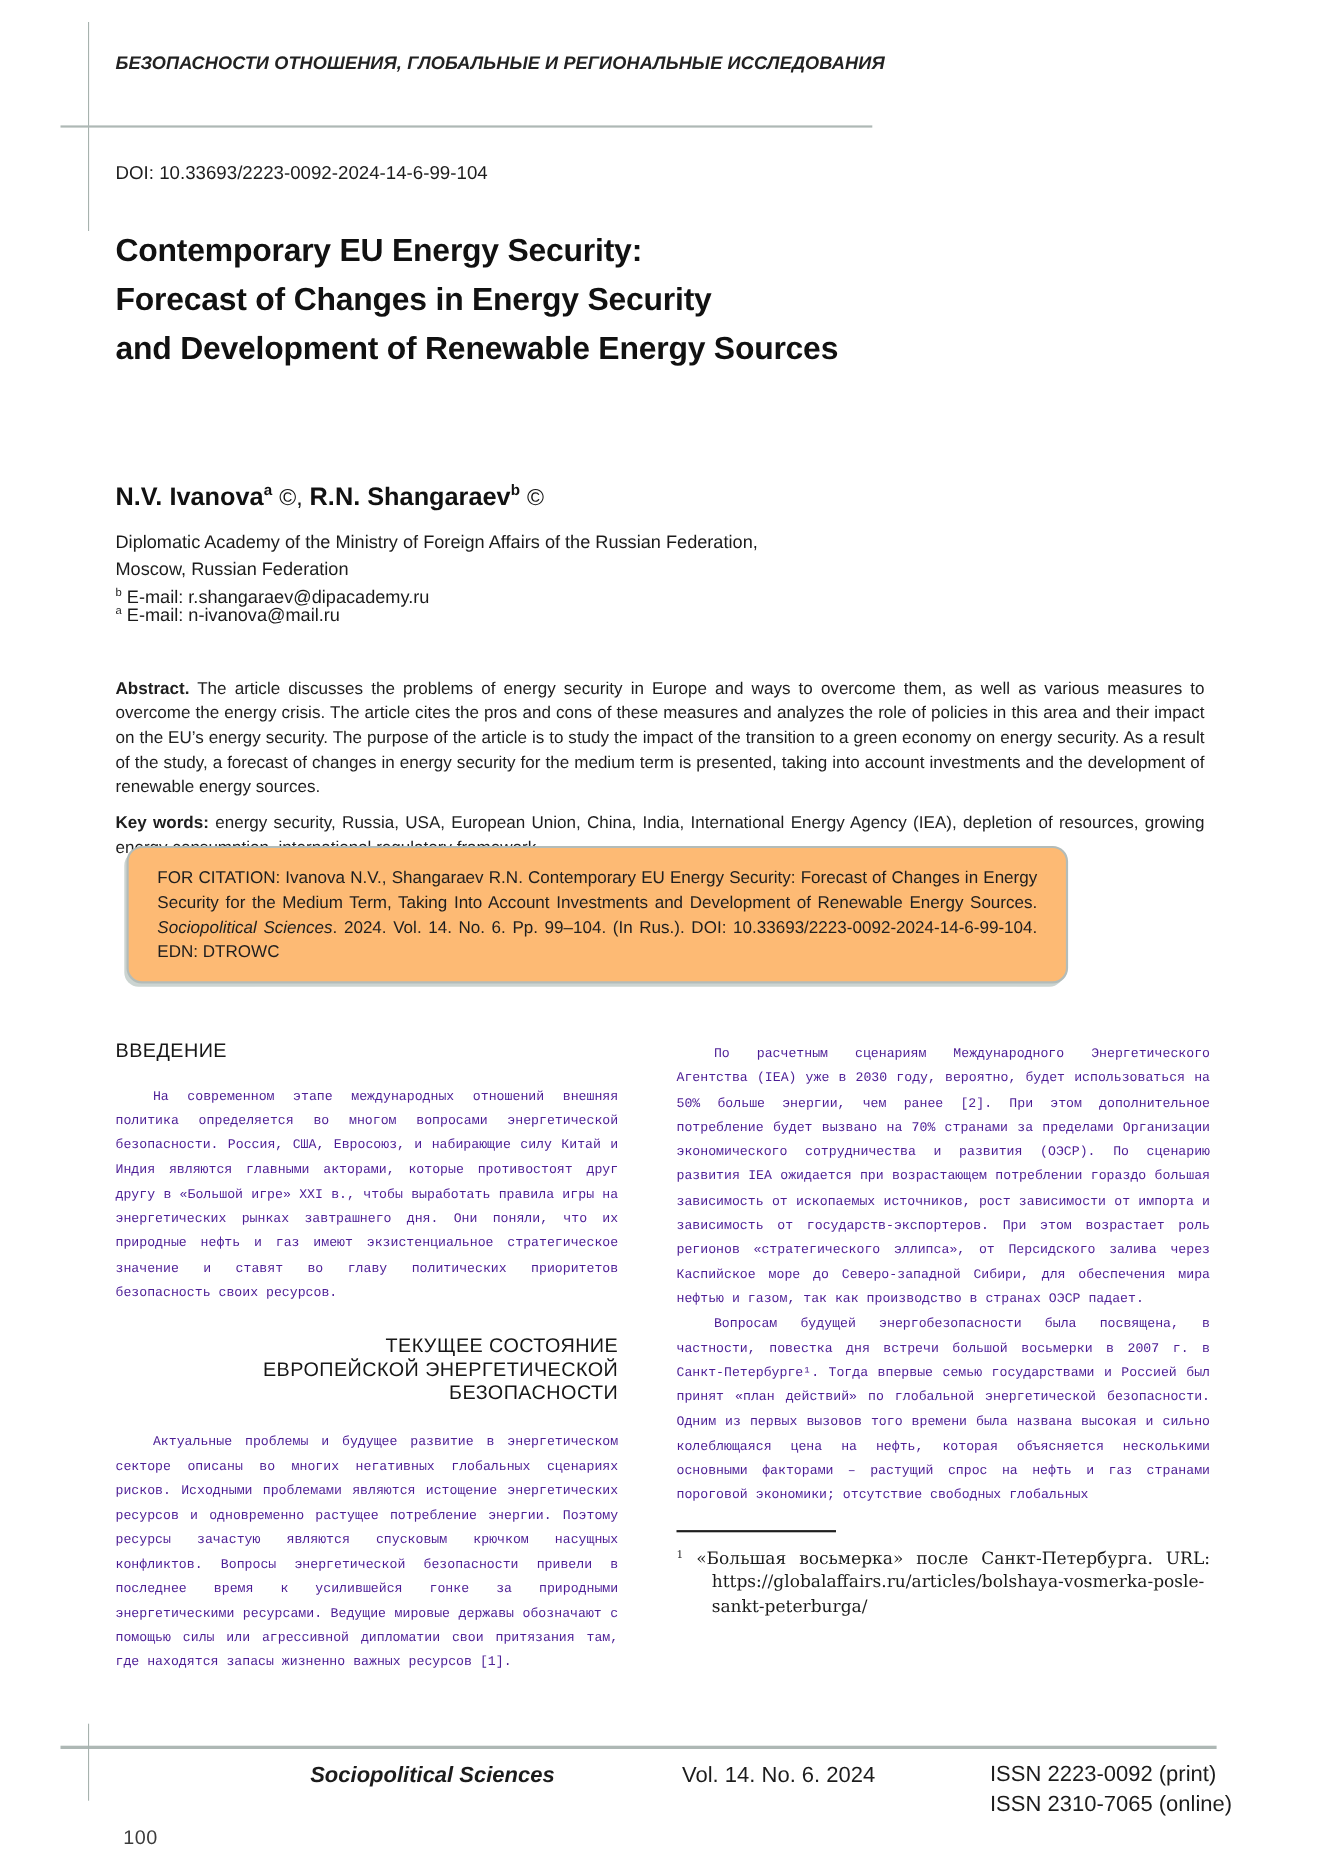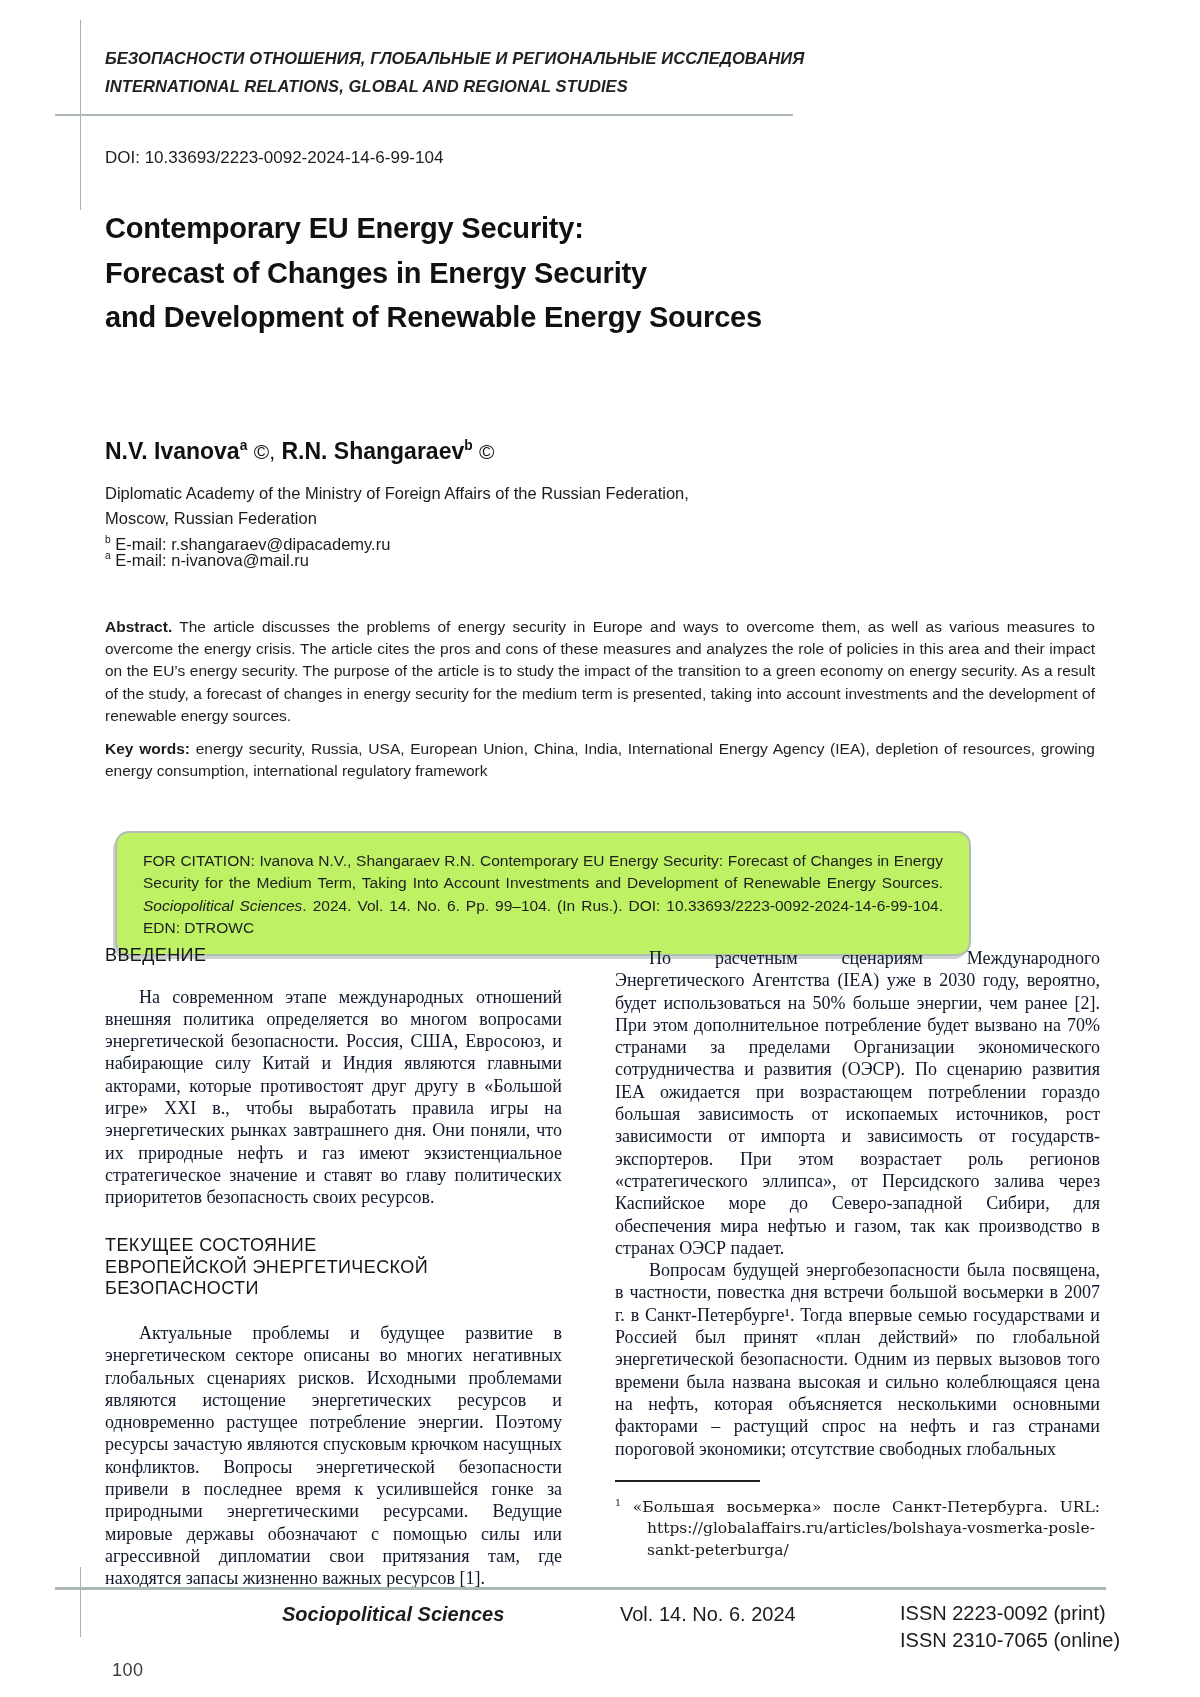--- a/index.html
+++ b/index.html
@@ -35,41 +35,41 @@
   .email sup { font-size:62%; }
   .email-a { top:550px; }
   .email-b { top:534px; }
 
   .abstract { left:105px; top:616px; width:990px; font-size:15.5px; line-height:22.2px;
               text-align:justify; color:#1e1e1e; }
   .abstract b, .keywords b { font-weight:700; }
   .keywords { left:105px; top:738px; width:990px; font-size:15.5px; line-height:22.4px;
               text-align:justify; color:#1e1e1e; }
 
-  .citebox { left:115px; top:831px; width:856px; min-height:92px;
+  .citebox { left:115px; top:769px; width:856px; min-height:92px;
              border:2px solid #b3bcb9; border-radius:14px;
              box-shadow:-3px 4px 0 -1px #ccd4d1;
-             padding:17px 26px 15px 26px; background:#bef264; }
+             padding:17px 26px 15px 26px; background:#fdba74; }
   .citebox p { font-size:15.5px; line-height:22.3px; text-align:justify; color:#1e1e1e; }
   .citebox i { font-style:italic; }
 
   
   .columns { left:105px; top:938px; width:995px; display:flex; gap:53px; }
   .col-left  { width:457px; }
   .col-right { width:485px; padding-top:9px; }
 
   .col-heading { font-family:"Liberation Sans","DejaVu Sans",sans-serif;
                  font-size:18px; line-height:21.5px; font-weight:400;
                  letter-spacing:0.4px; color:#161616; }
   .h-intro { margin:7px 0 19px 0; }
-  .h-state { margin:27px 0 22px 0; }
+  .h-state { margin:27px 0 22px 0;text-align:right; }
 
-  .bodytext { font-family:Liberation Serif, serif;
-              font-size:18px; line-height:22.3px; text-align:justify;
-              text-indent:34px; color:#0f172a; }
+  .bodytext { font-family:Liberation Mono, monospace;
+              font-size:12px; line-height:22.3px; text-align:justify;
+              text-indent:34px; color:#4c1d95; }
 
   .footnote-rule { width:145px; height:0; border-top:2px solid #1f1f1f; margin:20px 0 10px 0; }
   .footnote { font-family:"DejaVu Serif","Liberation Serif",serif;
               font-size:15.5px; line-height:21.5px; text-align:justify;
               padding-left:32px; text-indent:-32px; color:#1a1a1a; }
   .footnote sup { font-size:62%; }
 
   
   .footer-rule  { left:55px; top:1587px; width:1051px; height:3px; }
   .footer-vline { left:80px; top:1567px; height:70px; }
@@ -82,21 +82,20 @@
   .head-hrule { left:55px; top:114px; width:738px; height:2px; }
 </style>
 </head>
 <body>
 
 <div class="abs vline head-vline"></div>
 <div class="abs hline head-hrule"></div>
 
 <div class="abs runhead">
   <div>БЕЗОПАСНОСТИ ОТНОШЕНИЯ, ГЛОБАЛЬНЫЕ И РЕГИОНАЛЬНЫЕ ИССЛЕДОВАНИЯ</div>
-  <div>INTERNATIONAL RELATIONS, GLOBAL AND REGIONAL STUDIES</div>
 </div>
 
 <div class="abs doi">DOI: 10.33693/2223-0092-2024-14-6-99-104</div>
 
 <h1 class="abs title">
   <div>Contemporary EU Energy Security:</div>
   <div>Forecast of Changes in Energy Security</div>
   <div>and Development of Renewable Energy Sources</div>
 </h1>
 

